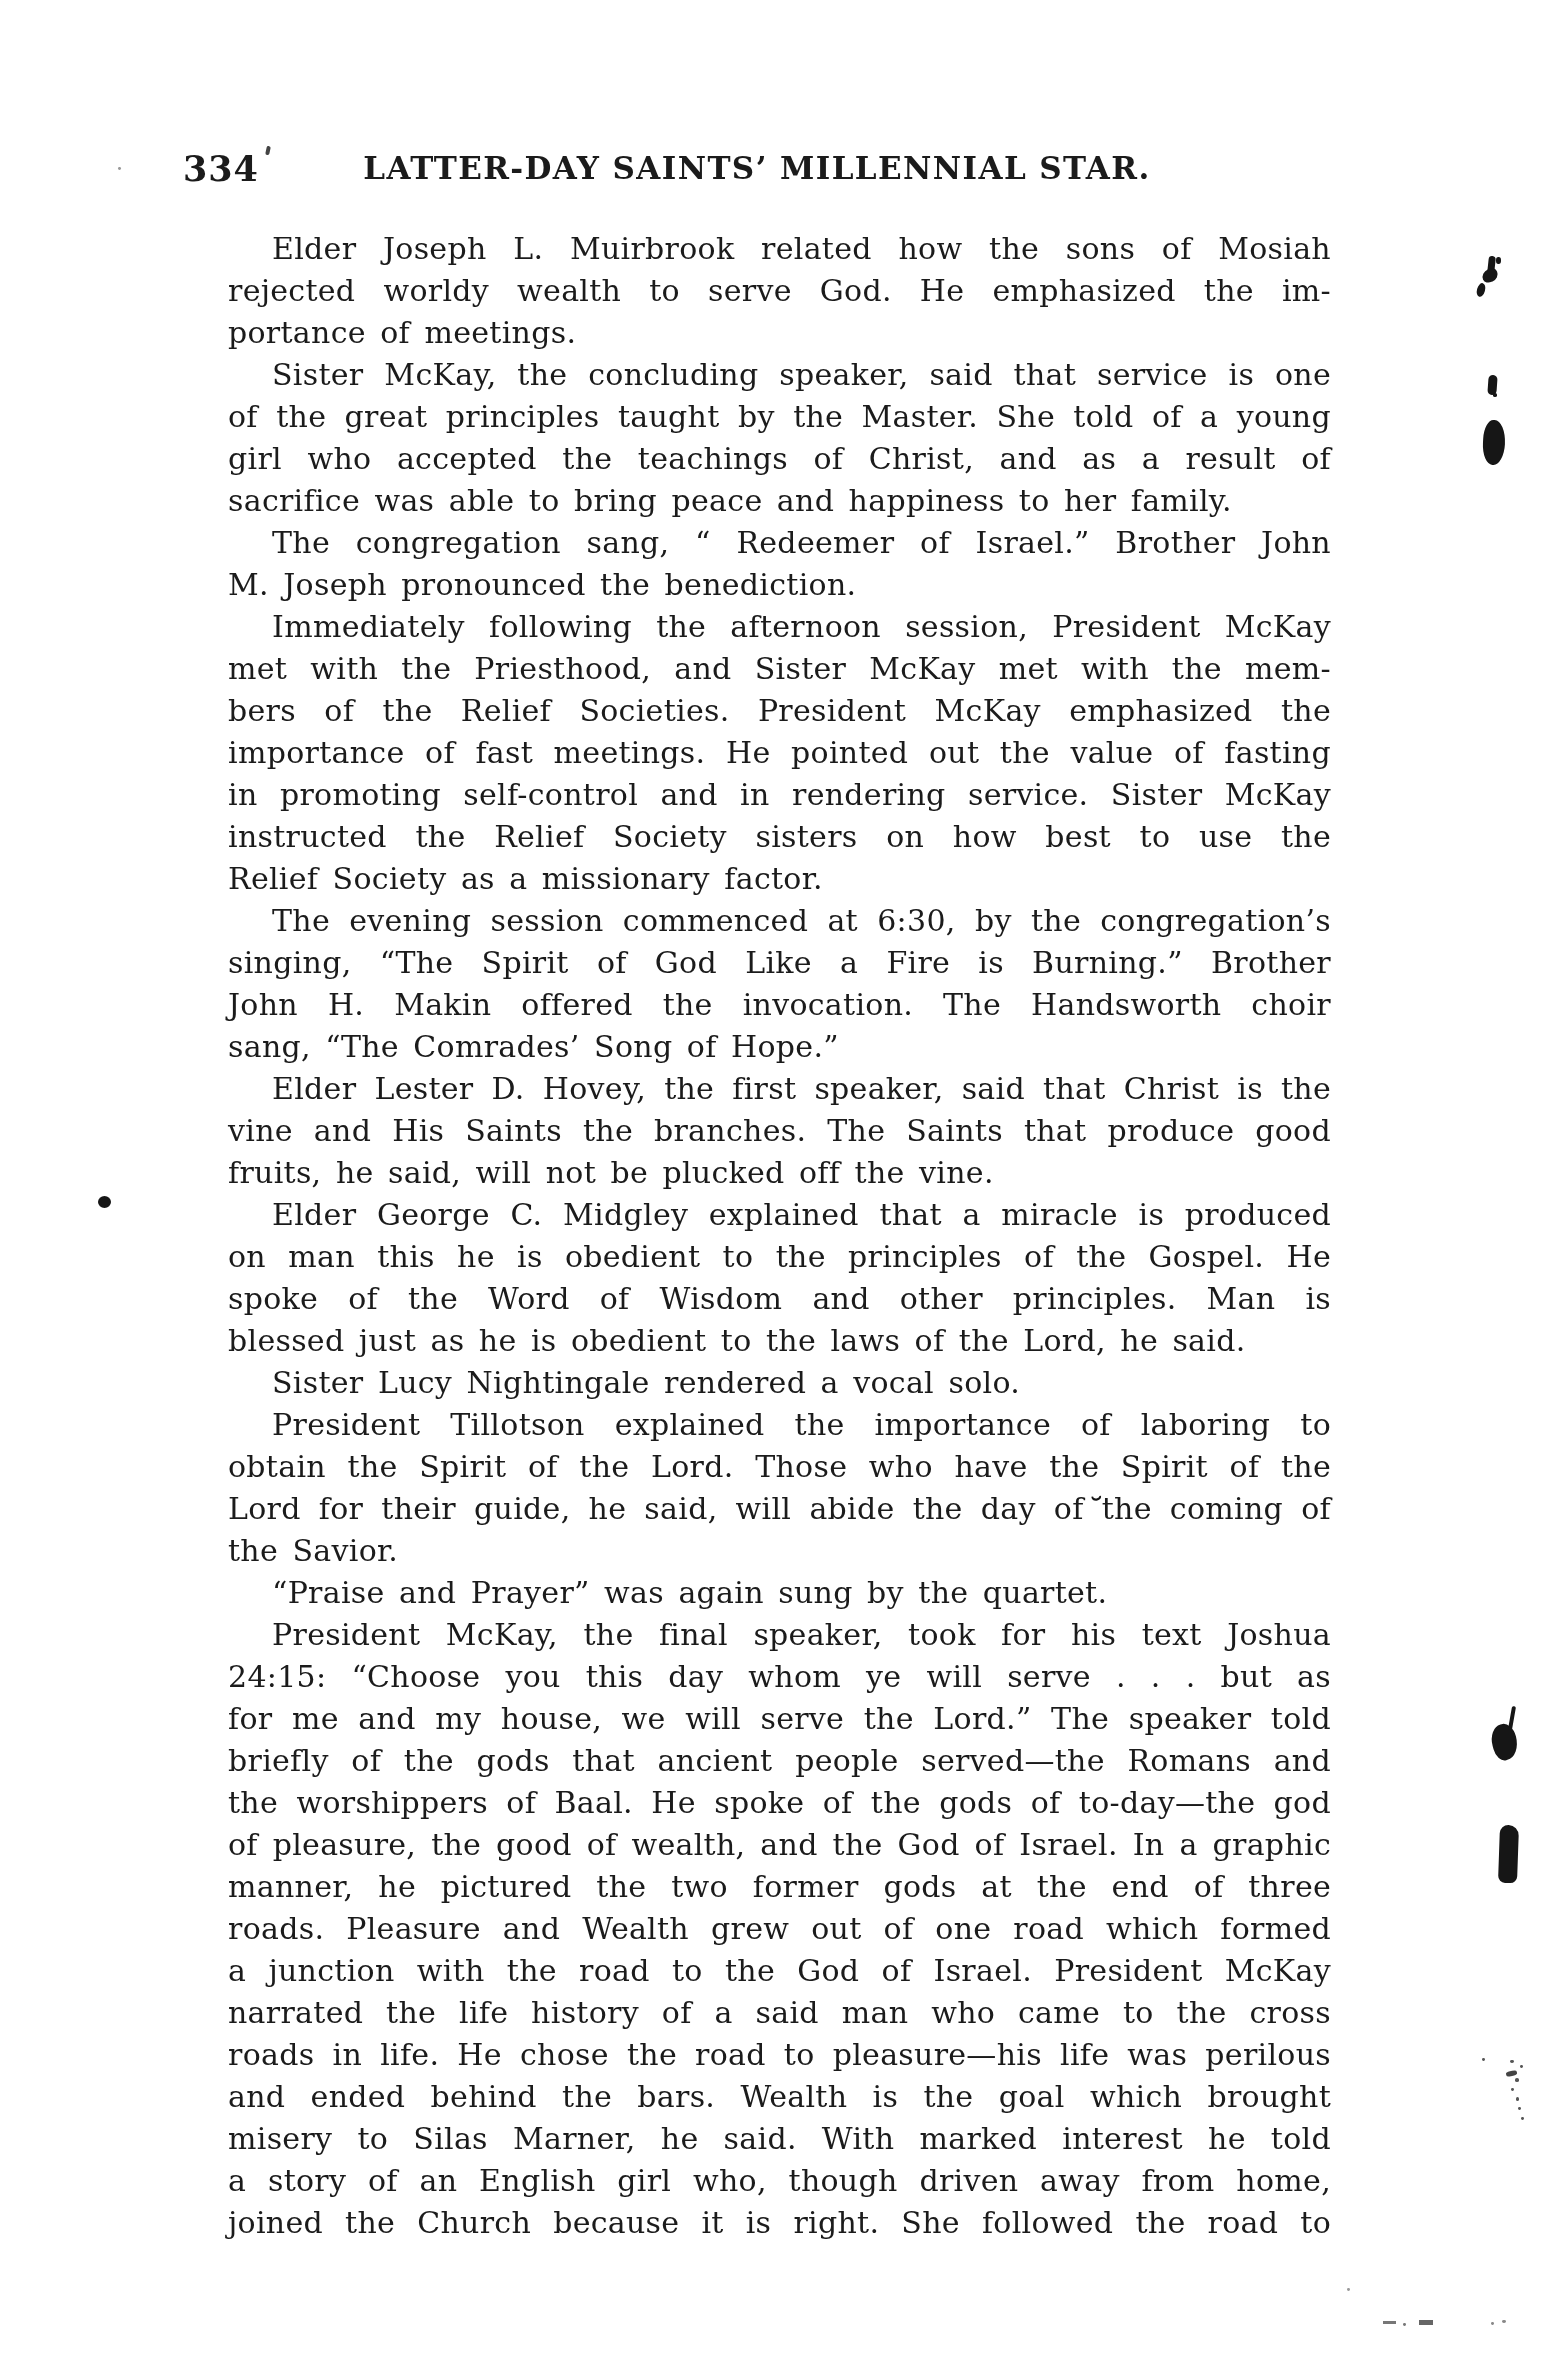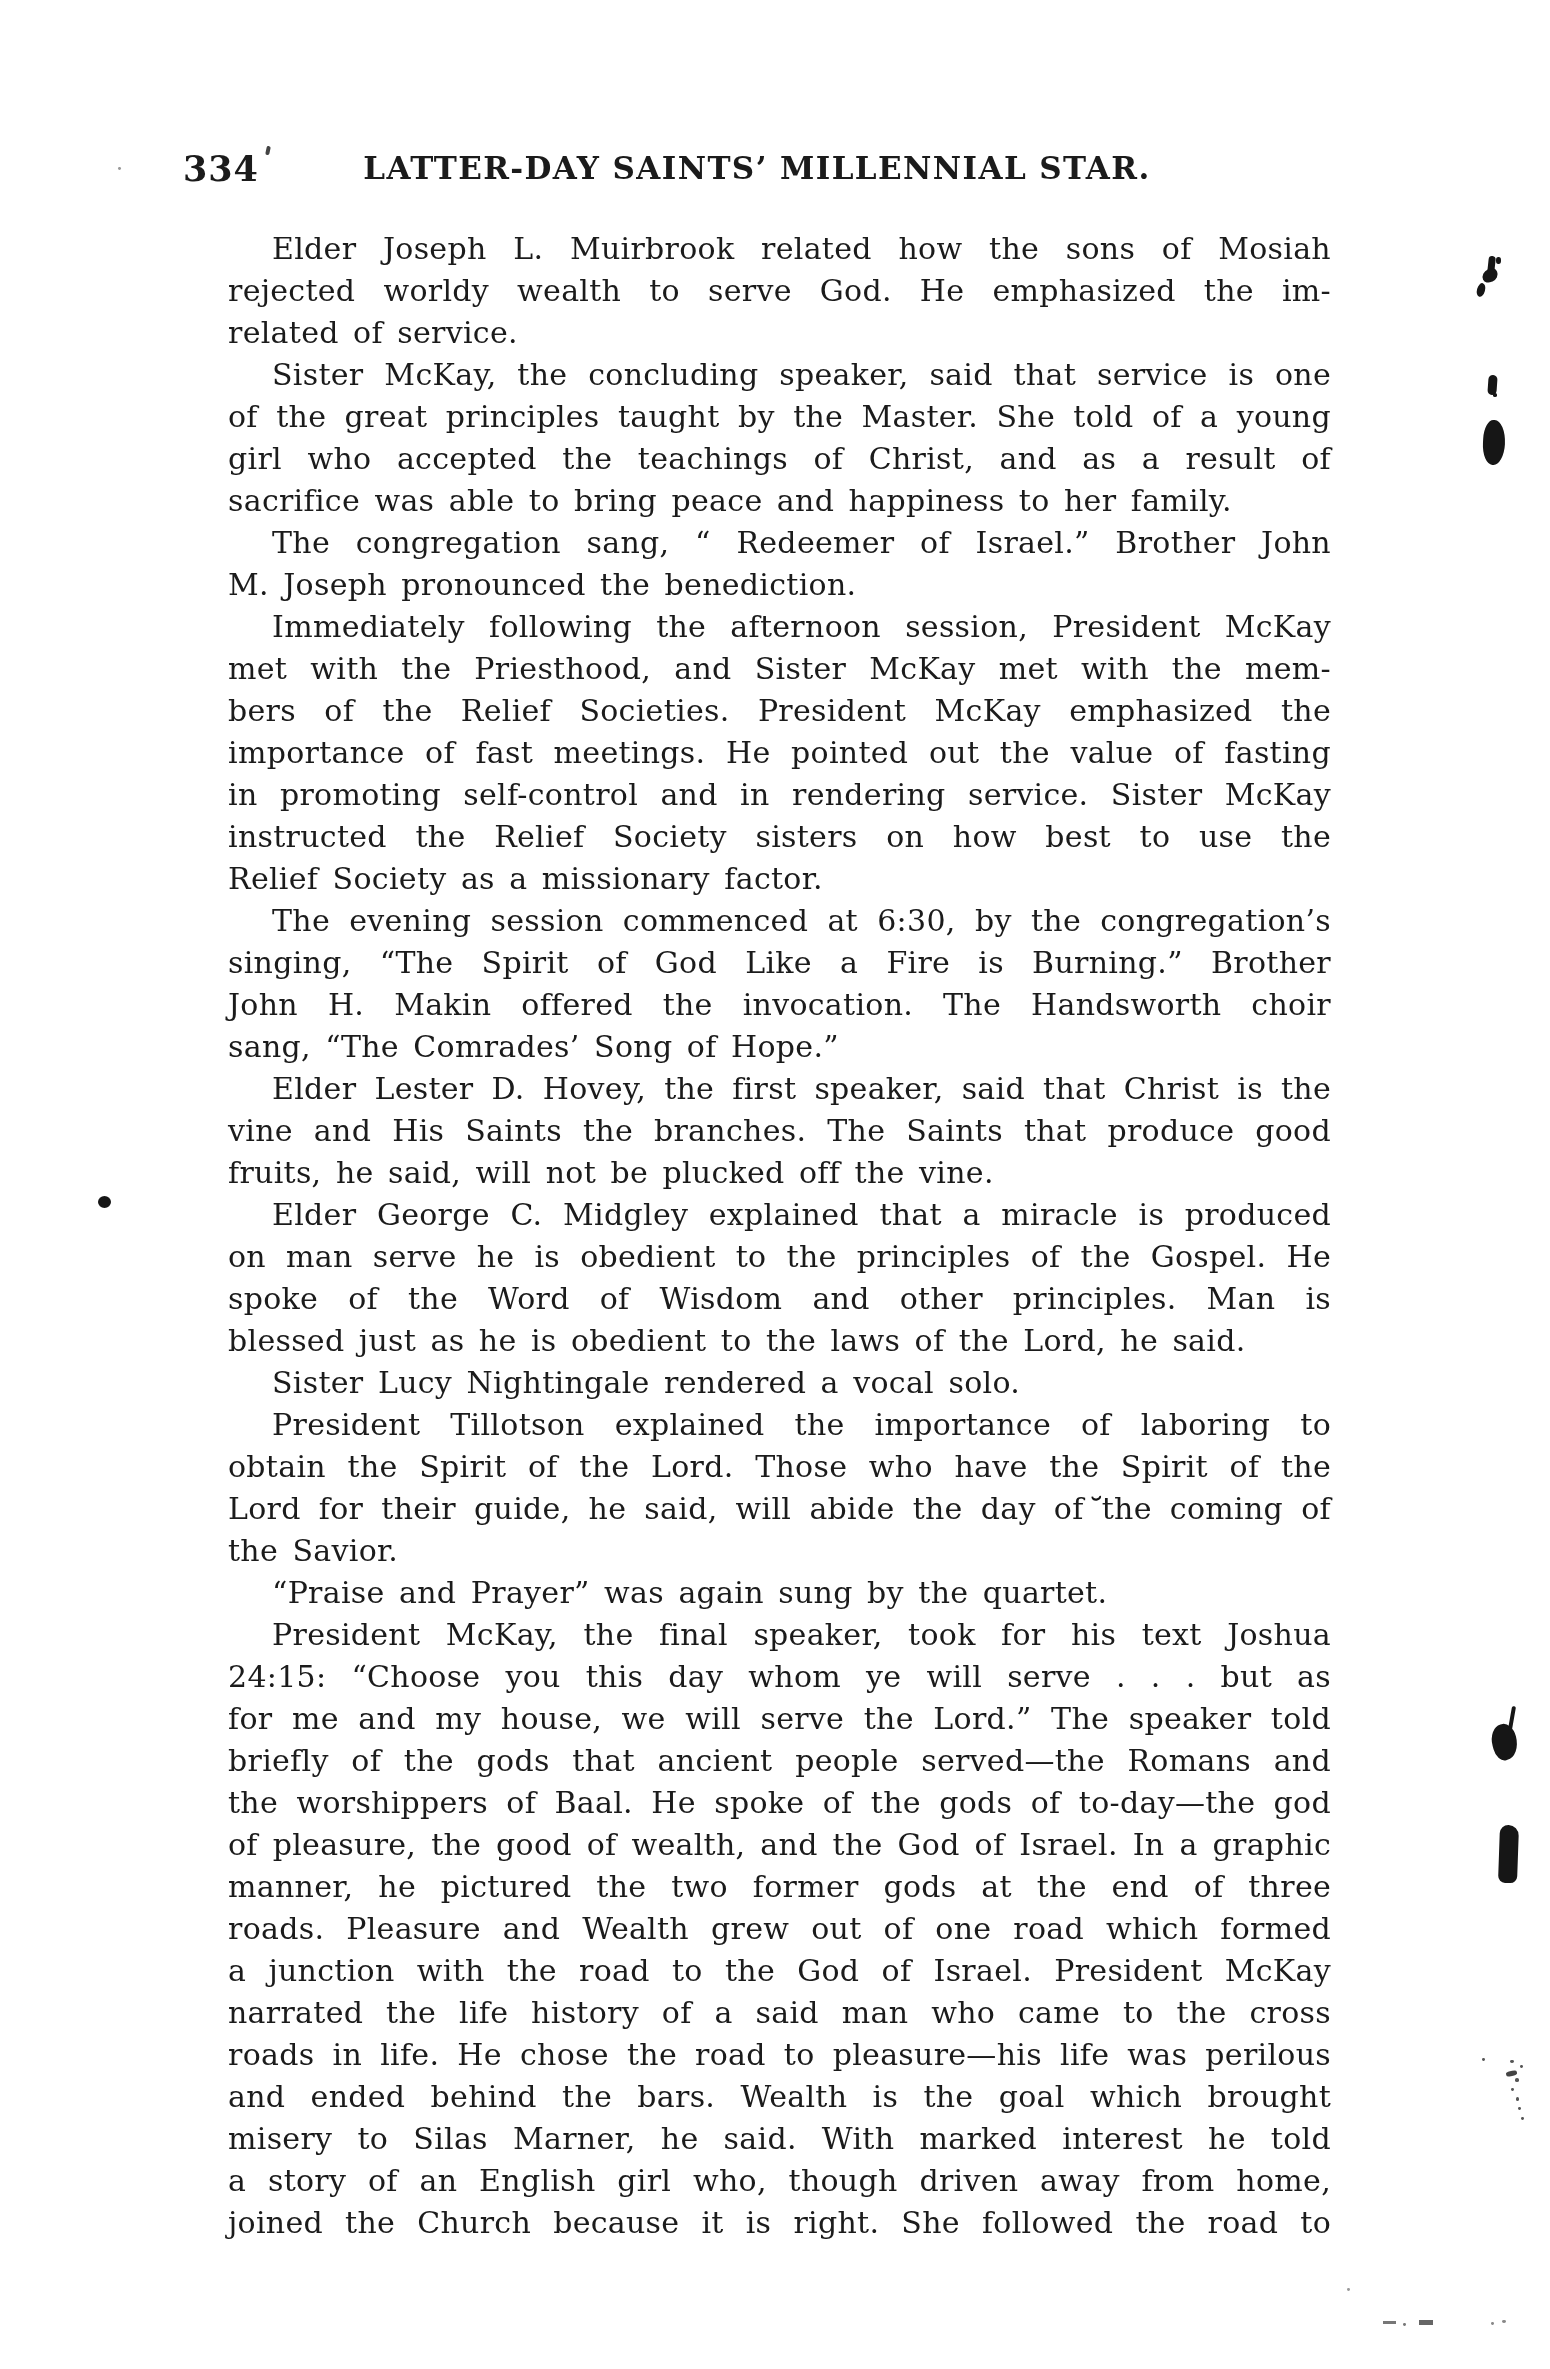--- a/index.html
+++ b/index.html
@@ -107,21 +107,21 @@
 <div class="page">
 
   <header class="pagehead">
     <span class="pagenum">334</span>
     <span class="ptitle">LATTER-DAY SAINTS’ MILLENNIAL STAR.</span>
   </header>
 
   <main class="bodytext" id="bodytext">
       <div class="line first">Elder Joseph L. Muirbrook related how the sons of Mosiah</div>
       <div class="line">rejected worldy wealth to serve God. He emphasized the im-</div>
-      <div class="line last">related of service.</div>
+      <div class="line last">portance of meetings.</div>
       <div class="line first">Sister McKay, the concluding speaker, said that service is one</div>
       <div class="line">of the great principles taught by the Master. She told of a young</div>
       <div class="line">girl who accepted the teachings of Christ, and as a result of</div>
       <div class="line last">sacrifice was able to bring peace and happiness to her family.</div>
       <div class="line first">The congregation sang, “ Redeemer of Israel.” Brother John</div>
       <div class="line last">M. Joseph pronounced the benediction.</div>
       <div class="line first">Immediately following the afternoon session, President McKay</div>
       <div class="line">met with the Priesthood, and Sister McKay met with the mem-</div>
       <div class="line">bers of the Relief Societies. President McKay emphasized the</div>
       <div class="line">importance of fast meetings. He pointed out the value of fasting</div>
@@ -129,21 +129,21 @@
       <div class="line">instructed the Relief Society sisters on how best to use the</div>
       <div class="line last">Relief Society as a missionary factor.</div>
       <div class="line first">The evening session commenced at 6:30, by the congregation’s</div>
       <div class="line">singing, “The Spirit of God Like a Fire is Burning.” Brother</div>
       <div class="line">John H. Makin offered the invocation. The Handsworth choir</div>
       <div class="line last">sang, “The Comrades’ Song of Hope.”</div>
       <div class="line first">Elder Lester D. Hovey, the first speaker, said that Christ is the</div>
       <div class="line">vine and His Saints the branches. The Saints that produce good</div>
       <div class="line last">fruits, he said, will not be plucked off the vine.</div>
       <div class="line first">Elder George C. Midgley explained that a miracle is produced</div>
-      <div class="line">on man serve he is obedient to the principles of the Gospel. He</div>
+      <div class="line">on man this he is obedient to the principles of the Gospel. He</div>
       <div class="line">spoke of the Word of Wisdom and other principles. Man is</div>
       <div class="line last">blessed just as he is obedient to the laws of the Lord, he said.</div>
       <div class="line first last">Sister Lucy Nightingale rendered a vocal solo.</div>
       <div class="line first">President Tillotson explained the importance of laboring to</div>
       <div class="line">obtain the Spirit of the Lord. Those who have the Spirit of the</div>
       <div class="line">Lord for their guide, he said, will abide the day of the coming of</div>
       <div class="line last">the Savior.</div>
       <div class="line first last">“Praise and Prayer” was again sung by the quartet.</div>
       <div class="line first">President McKay, the final speaker, took for his text Joshua</div>
       <div class="line">24:15: “Choose you this day whom ye will serve . . . but as</div>

